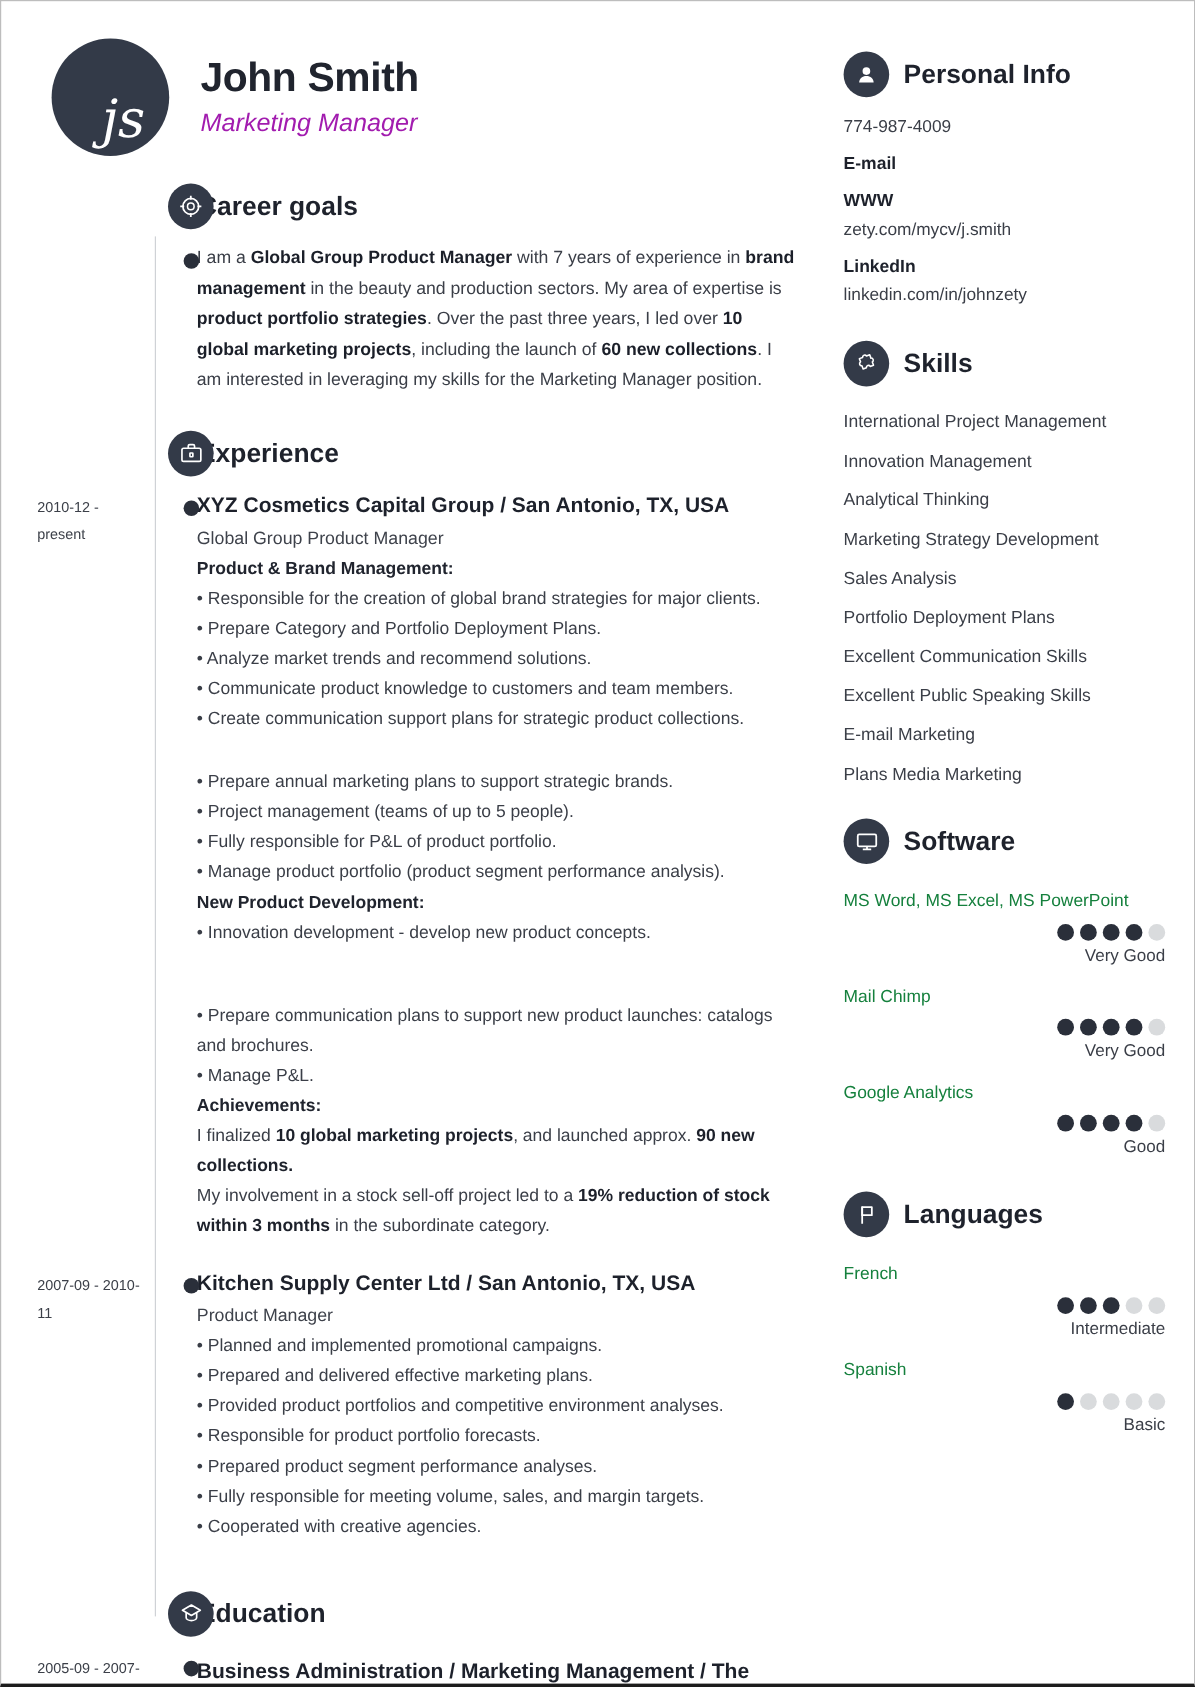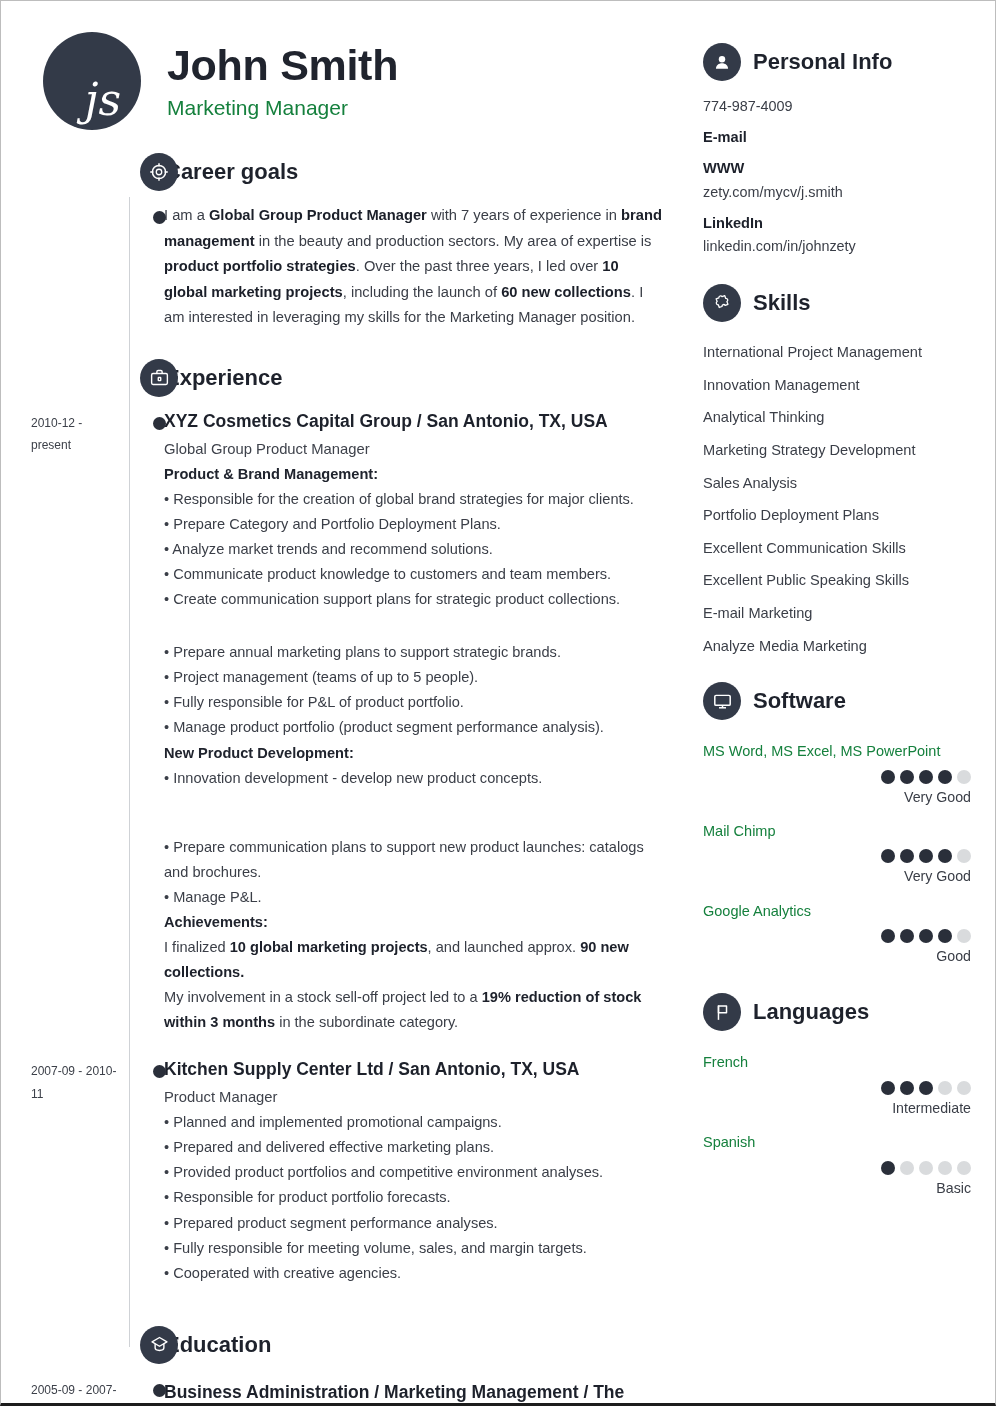--- a/index.html
+++ b/index.html
@@ -51,31 +51,32 @@
     right: 20px;
     bottom: 8px;
     color: #ffffff;
     font-family: "DejaVu Serif", serif;
     font-style: italic;
     font-size: 44px;
     line-height: 1;
   }
   .name-block { margin-left: 26px; }
   .full-name {
-    font-size: 43px;
+    font-size: 34px;
     font-weight: bold;
     color: #20242e;
     letter-spacing: -0.3px;
     line-height: 1.05;
   }
   .job-title {
     font-size: 21px;
-    color: #15803d;
+    color: #a21caf;
     margin-top: 8px;
     line-height: 1.1;
+    font-style: italic;
   }
 
   
   #spine {
     position: absolute;
     left: 128px;
     top: 196px;
     width: 1px;
     height: 1150px;
     background: #cfd2d6;
@@ -414,21 +415,21 @@
       <div id="skill-list">
           <div class="skill-item">International Project Management</div>
           <div class="skill-item">Innovation Management</div>
           <div class="skill-item">Analytical Thinking</div>
           <div class="skill-item">Marketing Strategy Development</div>
           <div class="skill-item">Sales Analysis</div>
           <div class="skill-item">Portfolio Deployment Plans</div>
           <div class="skill-item">Excellent Communication Skills</div>
           <div class="skill-item">Excellent Public Speaking Skills</div>
           <div class="skill-item">E-mail Marketing</div>
-          <div class="skill-item">Analyze Media Marketing</div>
+          <div class="skill-item">Plans Media Marketing</div>
         </div>
     </div>
 
     <div class="sec-space"></div>
 
     <div>
       <div class="side-head">
         <div class="side-icon">
           <svg width="21" height="21" viewBox="0 0 24 24" fill="none" stroke="#ffffff" stroke-width="1.7" stroke-linejoin="round">
             <rect x="3.2" y="5" width="17.6" height="11.4" rx="1.4"></rect>

